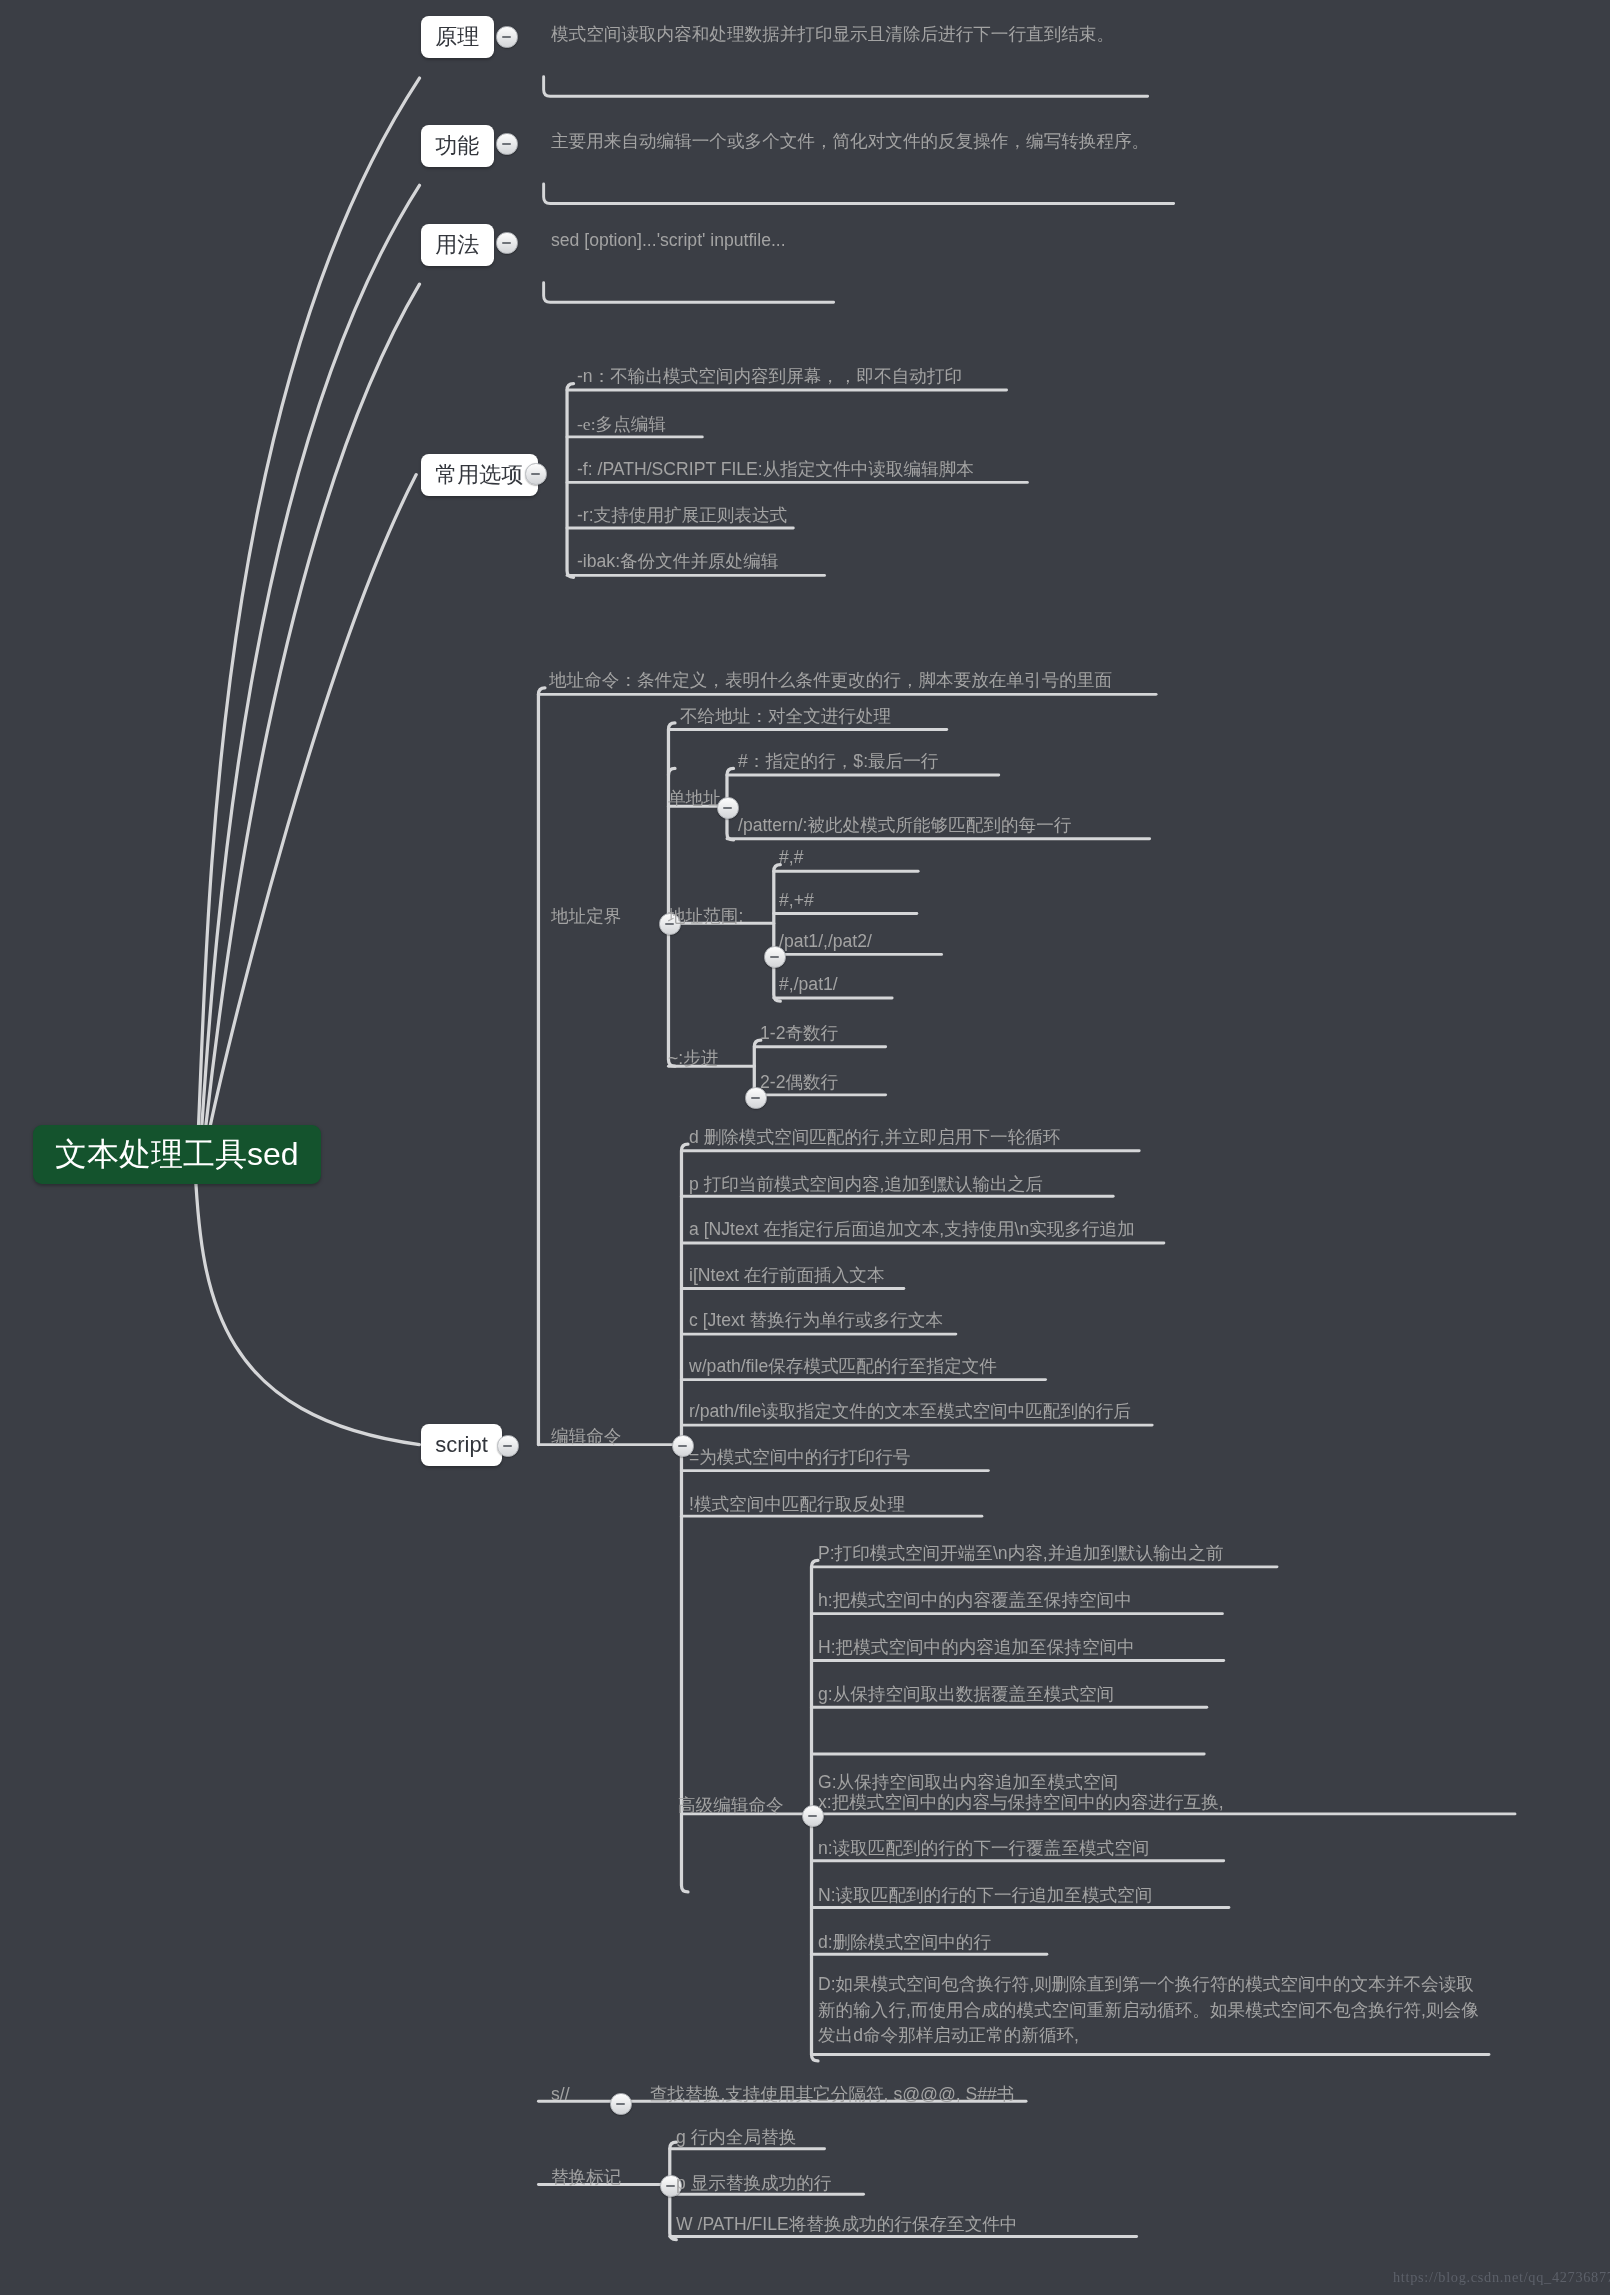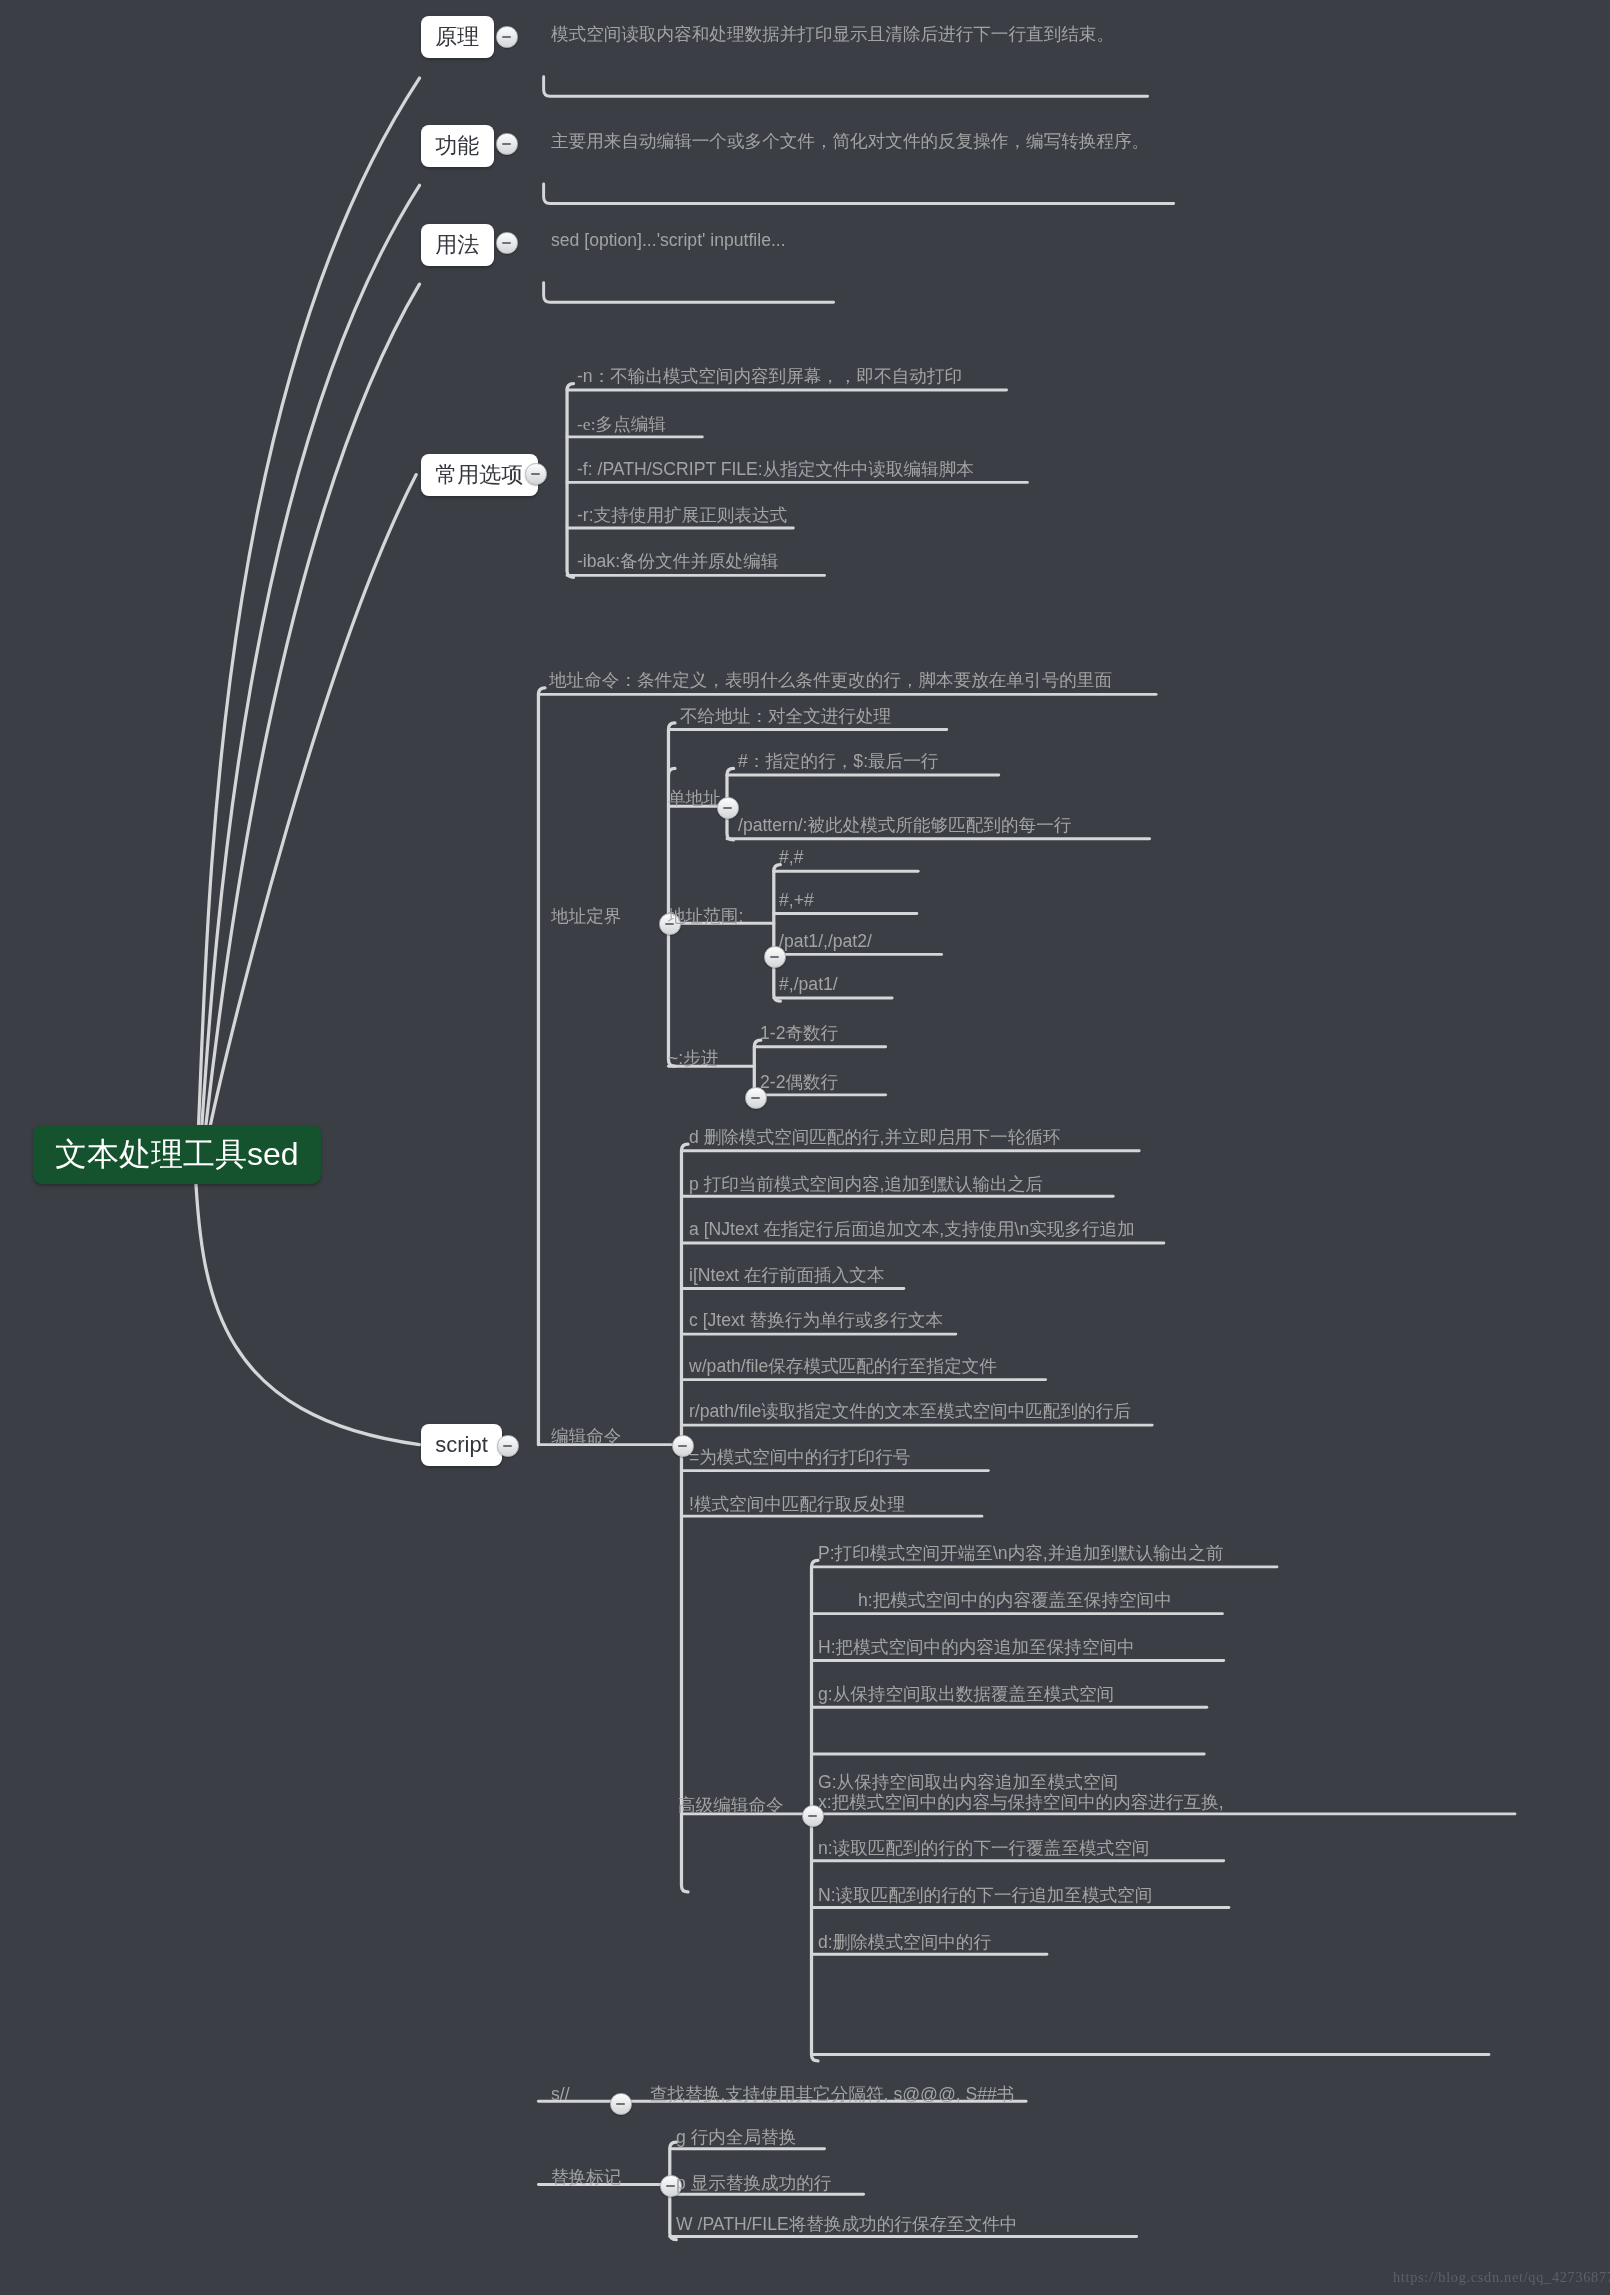--- a/index.html
+++ b/index.html
@@ -225,28 +225,29 @@
   <div class="txt" style="left:689px;top:1308px;">c [Jtext 替换行为单行或多行文本</div>
   <div class="txt" style="left:689px;top:1354px;">w/path/file保存模式匹配的行至指定文件</div>
   <div class="txt" style="left:689px;top:1399px;">r/path/file读取指定文件的文本至模式空间中匹配到的行后</div>
   <div class="txt" style="left:689px;top:1445px;">=为模式空间中的行打印行号</div>
   <div class="txt" style="left:689px;top:1492px;">!模式空间中匹配行取反处理</div>
 
   <div class="txt" style="left:678px;top:1793px;">高级编辑命令</div>
   <div class="toggle" style="left:802px;top:1805px;"></div>
 
   <div class="txt" style="left:818px;top:1541px;">P:打印模式空间开端至\n内容,并追加到默认输出之前</div>
-  <div class="txt" style="left:818px;top:1588px;margin-left:40px;">h:把模式空间中的内容覆盖至保持空间中</div>
+  <div class="txt" style="left:818px;top:1588px;">h:把模式空间中的内容覆盖至保持空间中</div>
   <div class="txt" style="left:818px;top:1635px;">H:把模式空间中的内容追加至保持空间中</div>
   <div class="txt" style="left:818px;top:1682px;">g:从保持空间取出数据覆盖至模式空间</div>
   <div class="txt" style="left:818px;top:1728px;margin-top:42px;">G:从保持空间取出内容追加至模式空间</div>
   <div class="txt" style="left:818px;top:1790px;">x:把模式空间中的内容与保持空间中的内容进行互换,</div>
   <div class="txt" style="left:818px;top:1836px;">n:读取匹配到的行的下一行覆盖至模式空间</div>
   <div class="txt" style="left:818px;top:1883px;">N:读取匹配到的行的下一行追加至模式空间</div>
   <div class="txt" style="left:818px;top:1930px;">d:删除模式空间中的行</div>
+  <div class="txt wrap" style="left:818px;top:1972px;width:671px;line-height:1.45;">D:如果模式空间包含换行符,则删除直到第一个换行符的模式空间中的文本并不会读取新的输入行,而使用合成的模式空间重新启动循环。如果模式空间不包含换行符,则会像发出d命令那样启动正常的新循环,</div>
 
   <div class="txt" style="left:551px;top:2082px;">s//</div>
   <div class="toggle" style="left:610px;top:2093px;"></div>
   <div class="txt" style="left:650px;top:2082px;">查找替换,支持使用其它分隔符, s@@@, S##书</div>
 
   <div class="txt" style="left:551px;top:2165px;">替换标记</div>
   <div class="toggle" style="left:660px;top:2175px;"></div>
   <div class="txt" style="left:676px;top:2125px;">g 行内全局替换</div>
   <div class="txt" style="left:676px;top:2171px;">p 显示替换成功的行</div>
   <div class="txt" style="left:676px;top:2212px;">W /PATH/FILE将替换成功的行保存至文件中</div>

